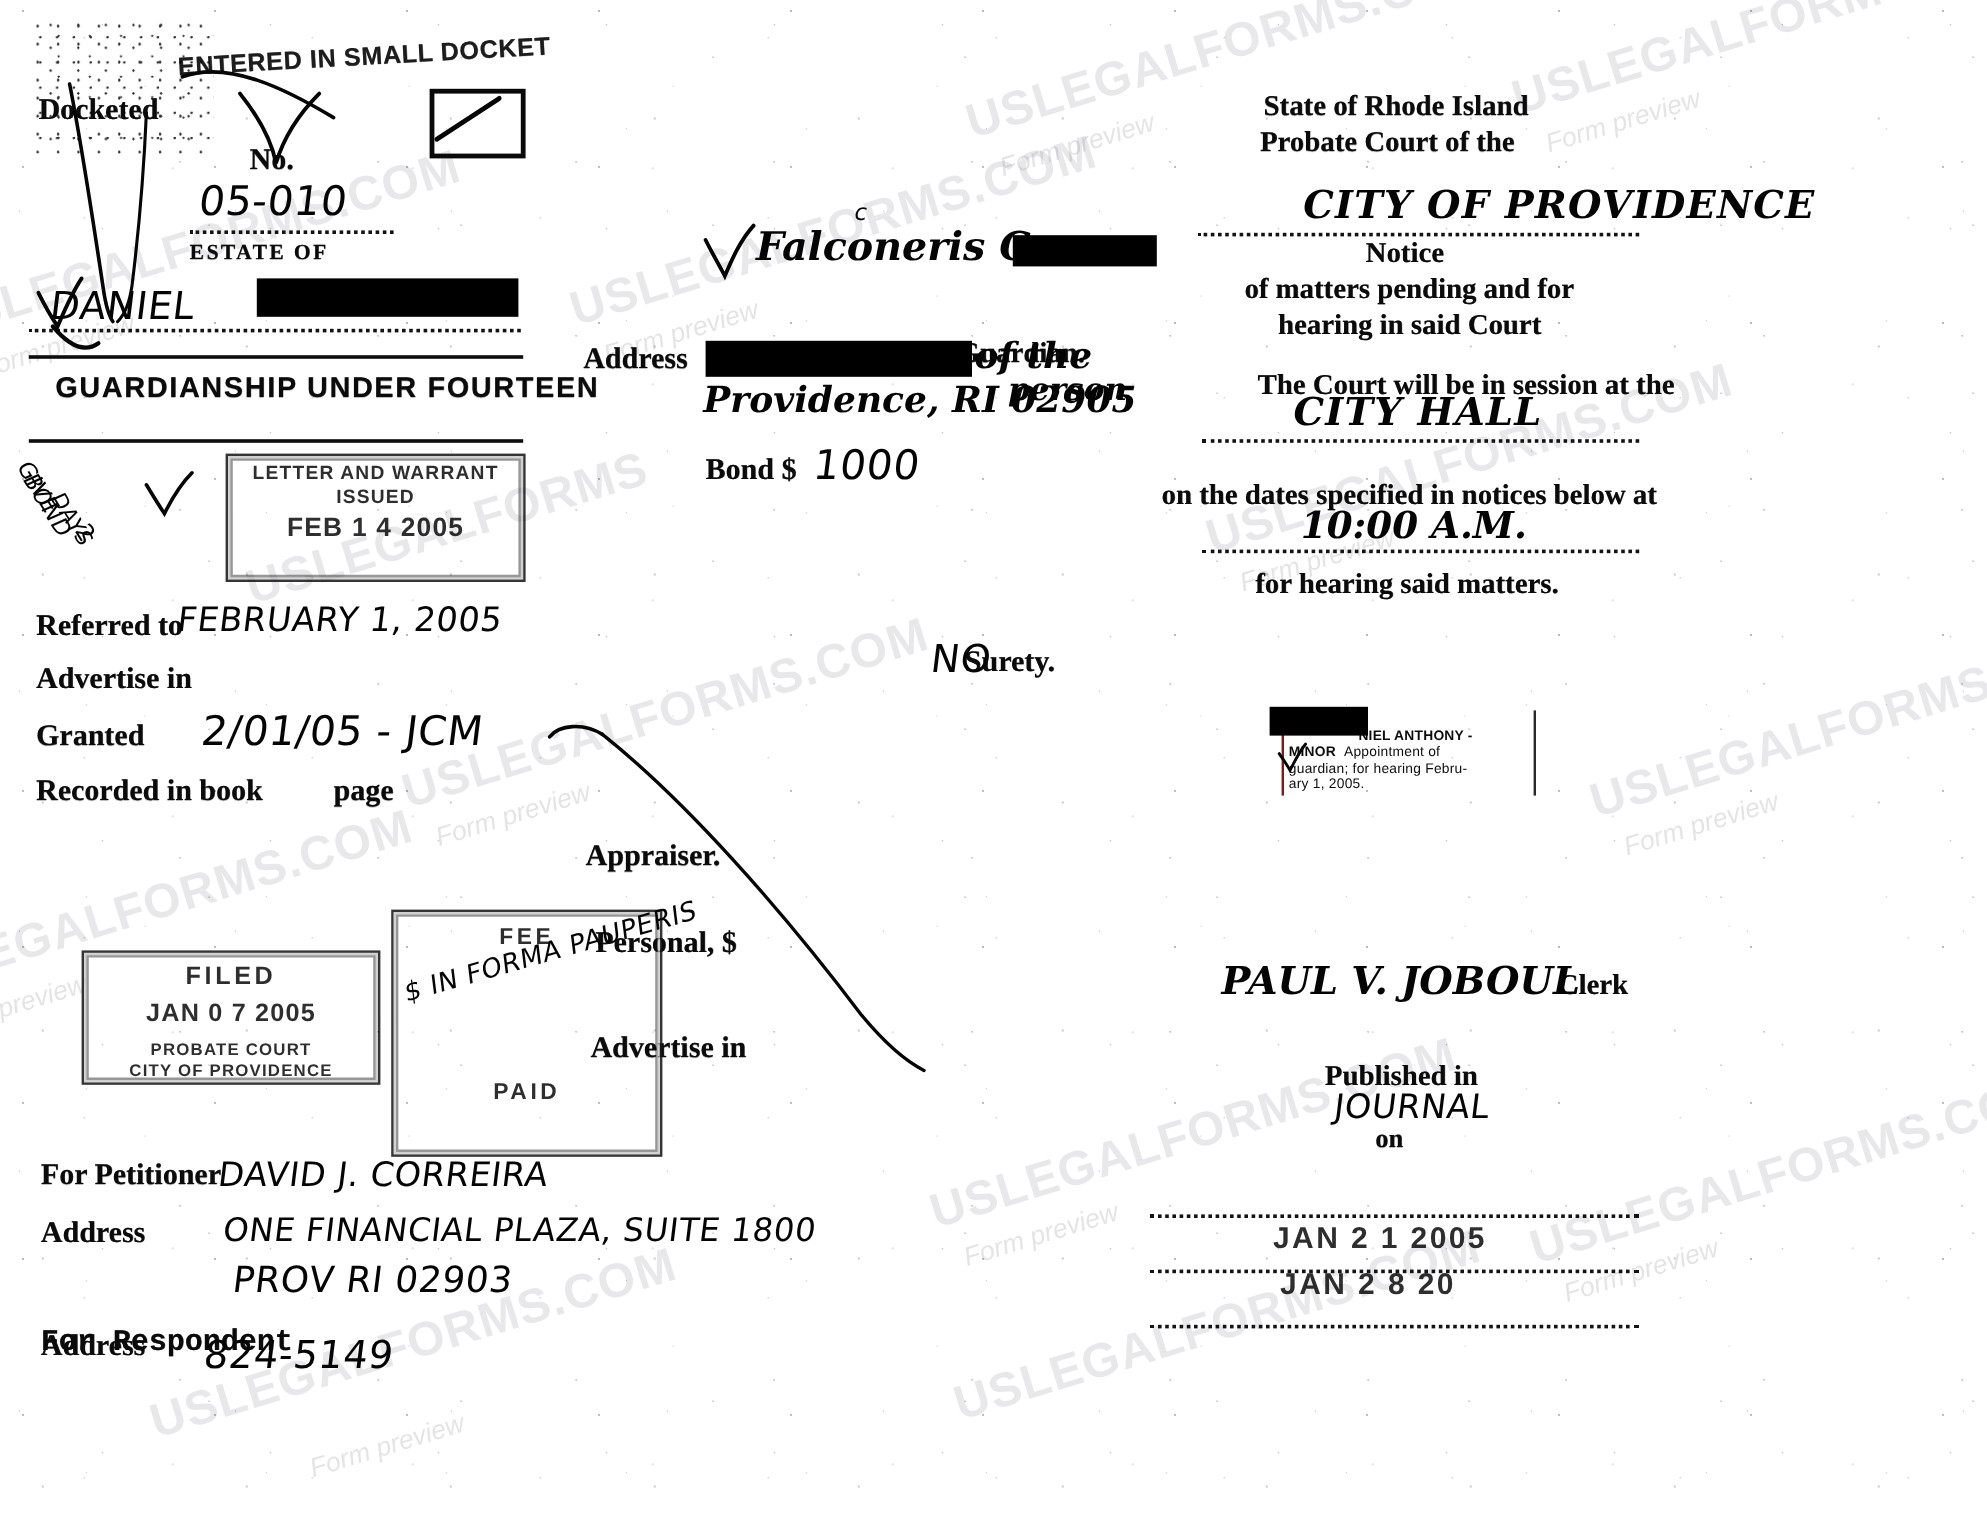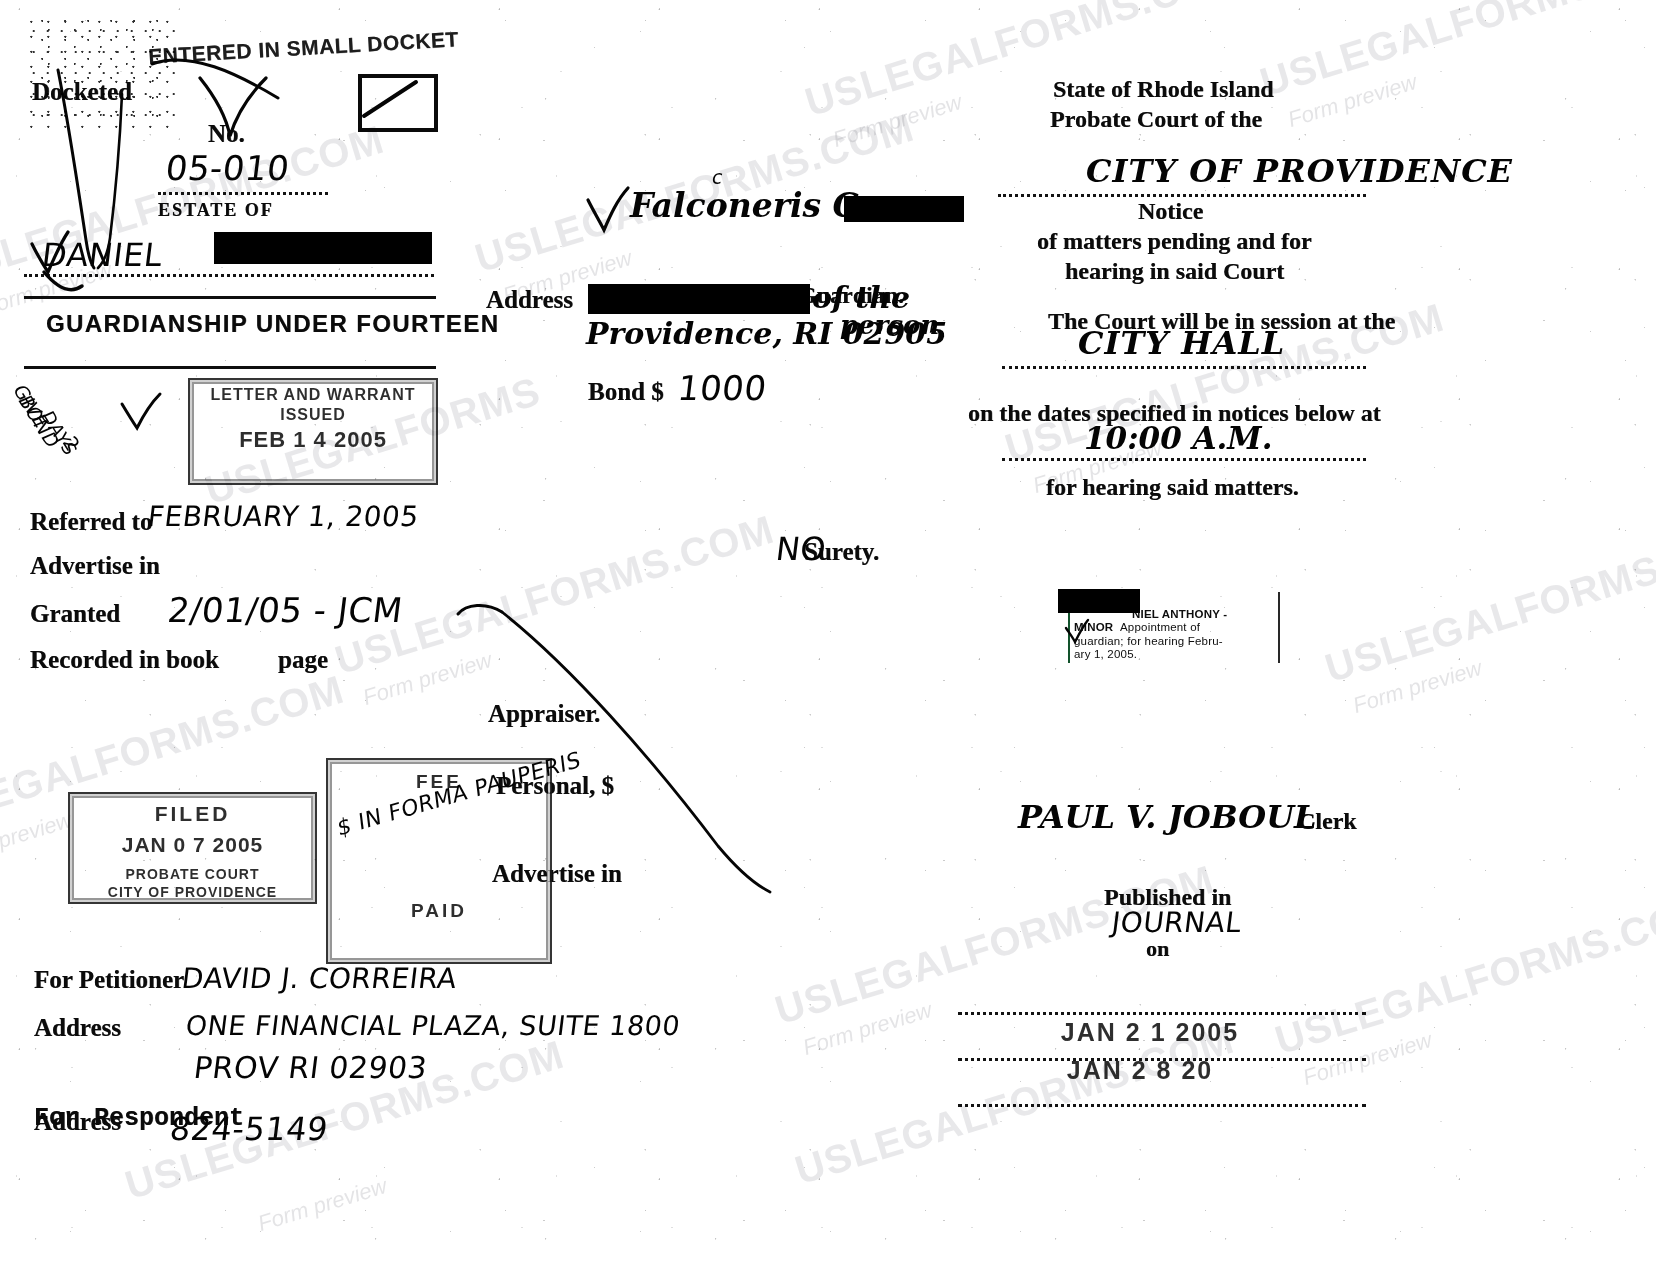--- a/index.html
+++ b/index.html
@@ -168,21 +168,21 @@
   #notice-block {
     position: absolute;
     z-index: 24;
     font-family: "Liberation Sans", sans-serif;
     font-weight: 700;
     font-size: 11.5px;
     line-height: 1.16;
     color: #0f0f0f;
     letter-spacing: .2px;
     width: 200px;
-    border-left: 2px solid #14532d;
+    border-left: 2px solid #7f1d1d;
     border-right: 2px solid #2a2a2a;
     padding: 2px 4px;
   }
   #notice-block .nb-sub { font-weight: 400; }
 </style>
 </head>
 <body>
 
 <div id="page">
 

